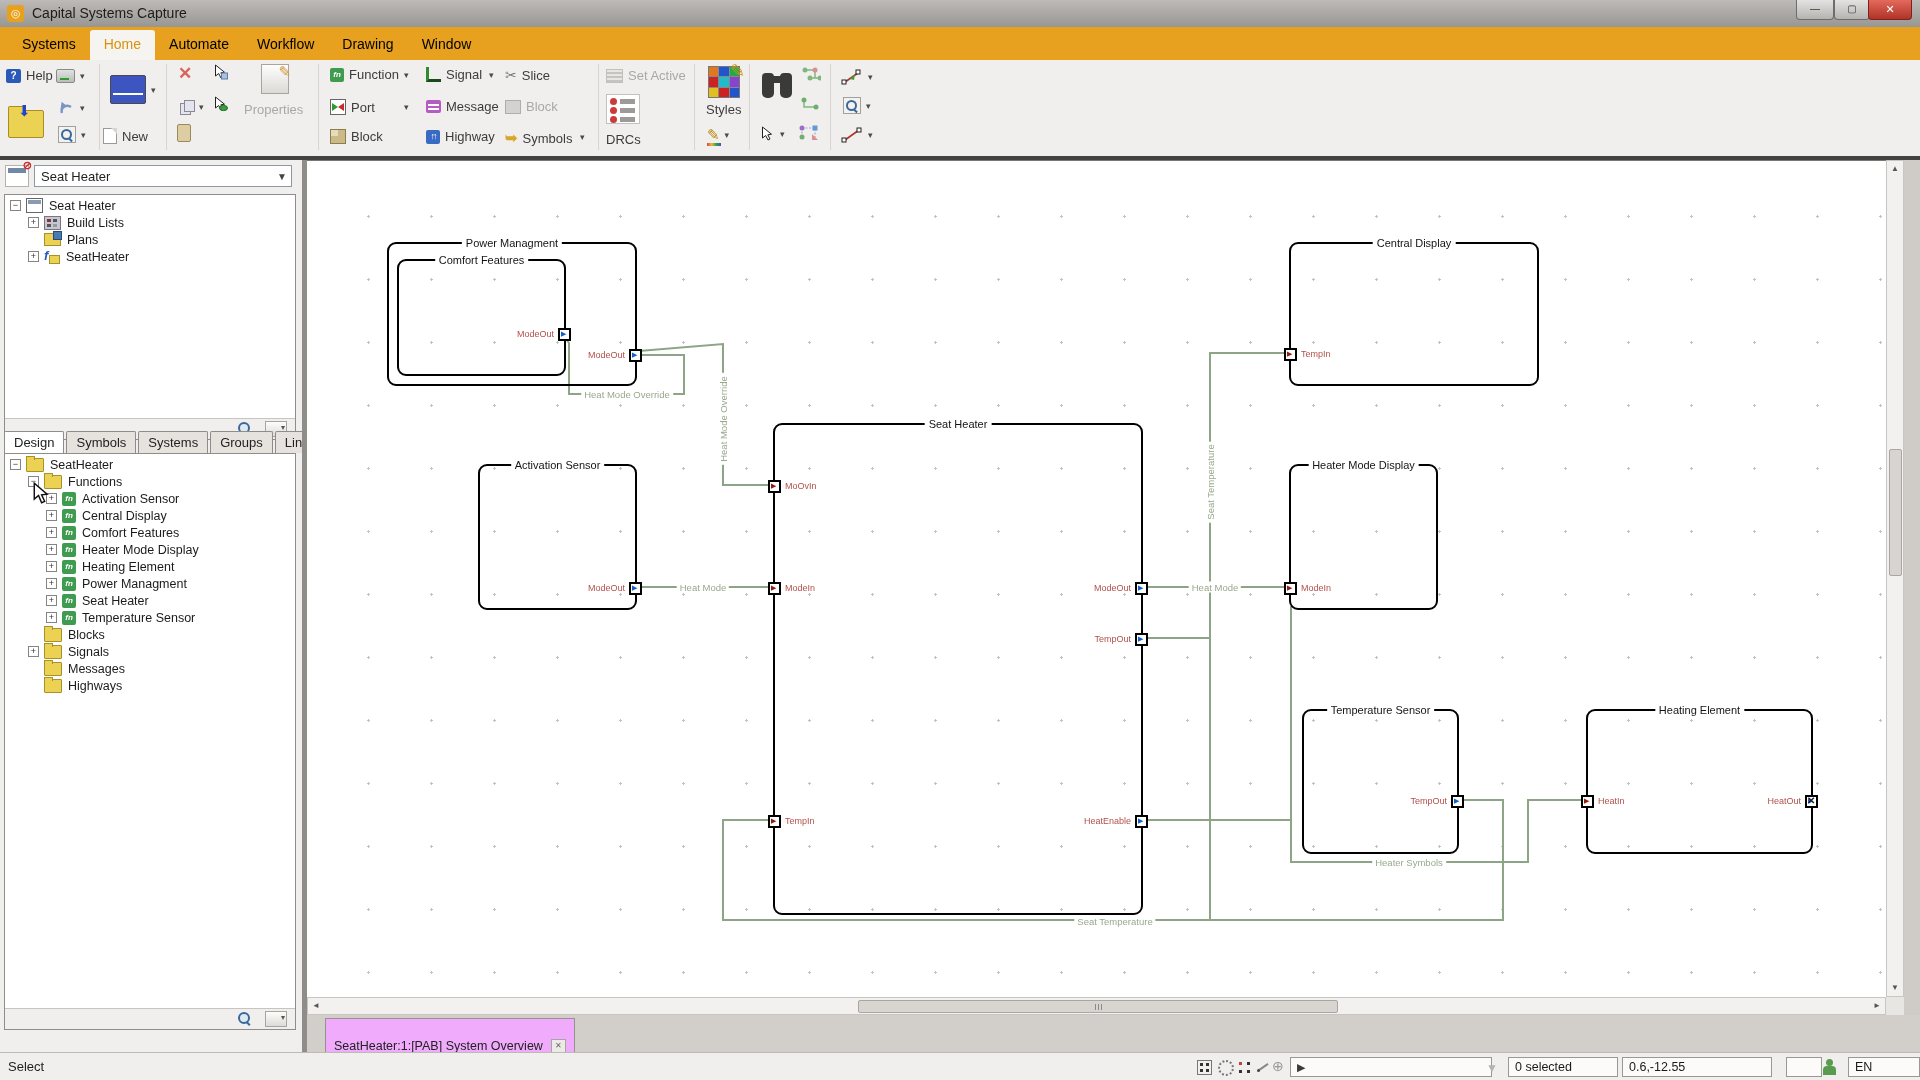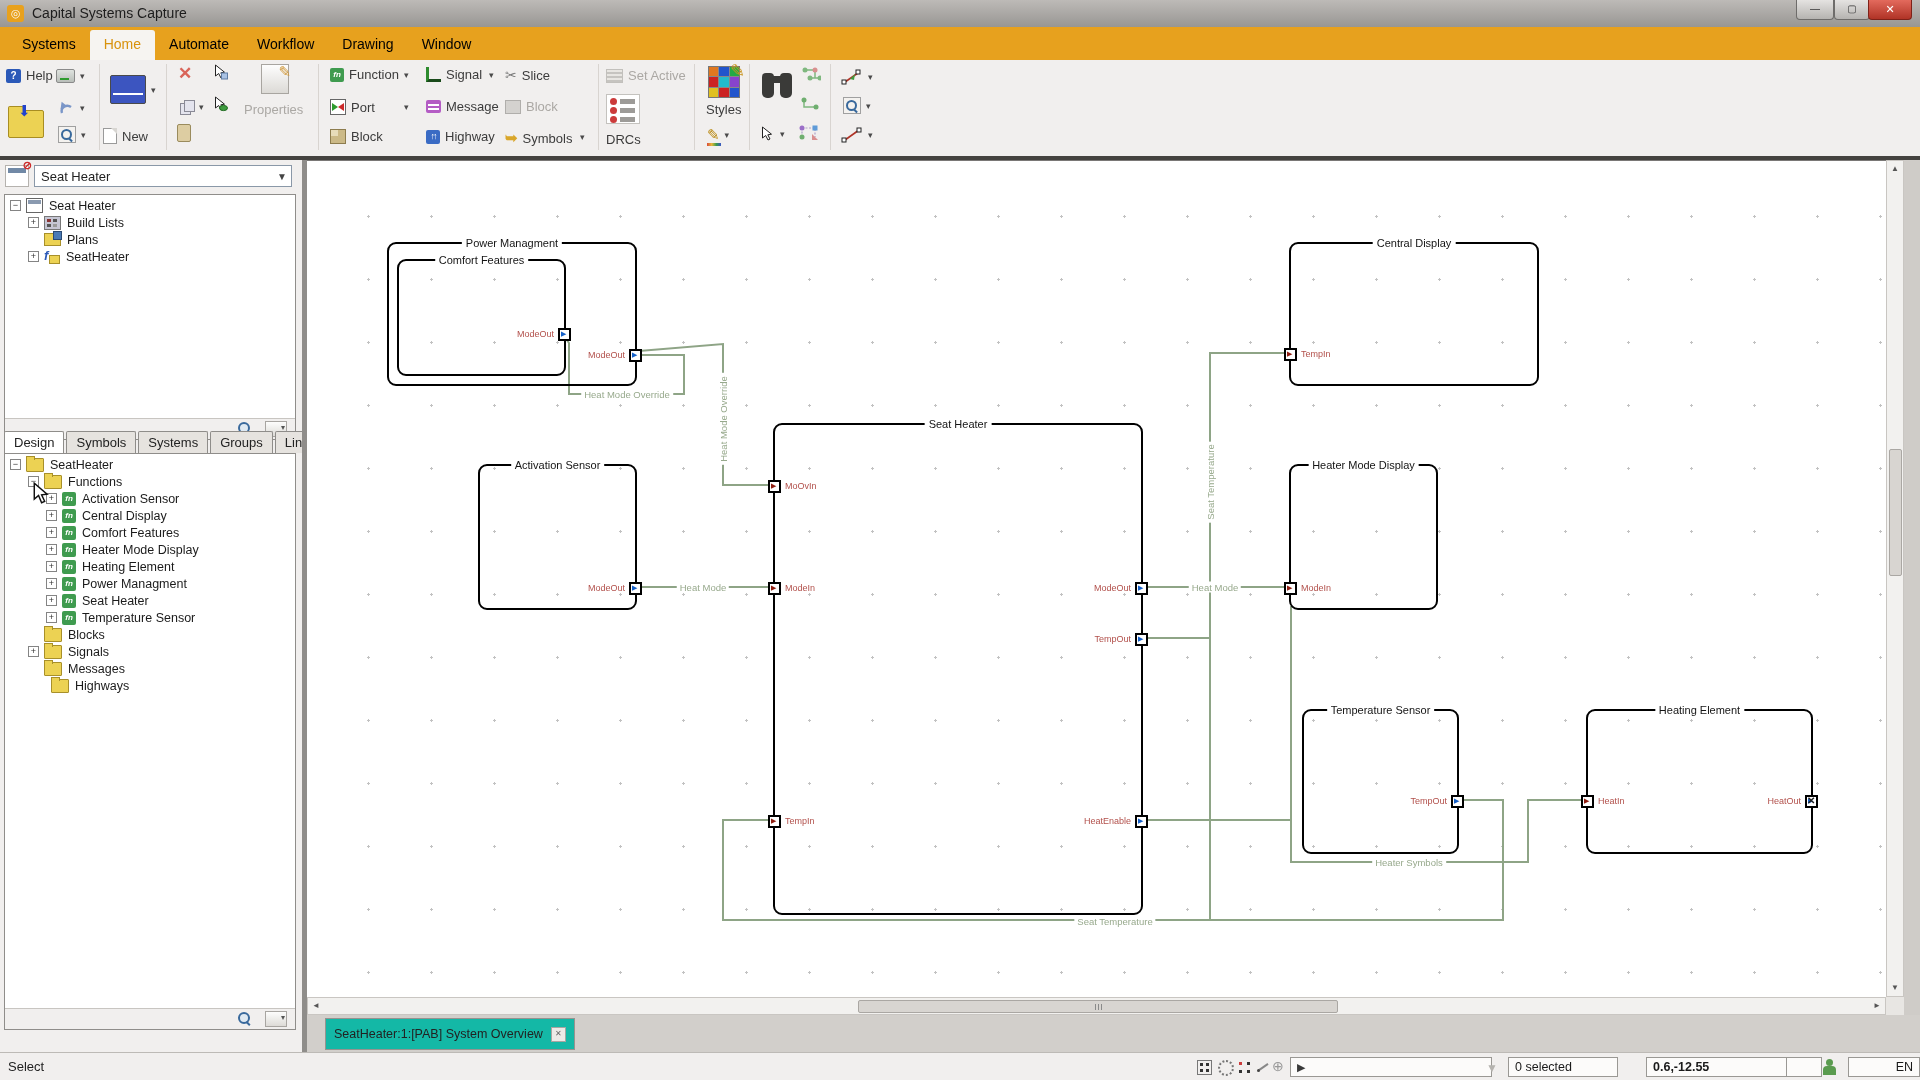--- a/index.html
+++ b/index.html
@@ -174,22 +174,22 @@
   #sb-corner{position:absolute;left:1579px;top:837px;width:18px;height:18px;background:#e8e6e3;}
   .sb-arrow{position:absolute;font-size:8px;color:#555;width:16px;height:16px;text-align:center;line-height:16px;}
   .sb-thumb{position:absolute;background:#d8d5d1;border:1px solid #aaa7a3;border-radius:2px;box-sizing:border-box;}
   #hthumb{left:550px;top:2px;width:480px;height:13px;}
   #hthumb::after{content:"";position:absolute;left:50%;top:3px;width:1px;height:6px;background:#8a8a8a;
     box-shadow:-3px 0 0 #8a8a8a,3px 0 0 #8a8a8a;}
   #vthumb{left:2px;top:288px;width:13px;height:127px;}
   #frame-strip{position:absolute;left:1597px;top:0;width:16px;height:892px;background:#cfccc8;}
   
   #tabstrip{position:absolute;left:0;top:855px;width:1613px;height:37px;background:#d2cfcb;}
-  #doc-tab{position:absolute;left:18px;top:3px;height:24px;background:#14b8a6;border:1px solid #96938f;
-    display:flex;align-items:center;padding:3px 8px;font-size:12.5px;color:#222;gap:8px;}
+  #doc-tab{position:absolute;left:18px;top:3px;height:24px;background:#f0abfc;border:1px solid #96938f;
+    display:flex;align-items:center;padding:15px 8px;font-size:12.5px;color:#222;gap:8px;}
   #doc-tab .closebox{width:13px;height:13px;border:1px solid #a8a5a1;background:#eceae7;color:#666;
     font-size:8px;line-height:11px;text-align:center;}
   
   #statusbar{position:absolute;left:0;top:1052px;width:1920px;height:28px;background:#f1efee;
     border-top:1px solid #bdbab6;font-size:13px;color:#222;}
   #status-mode{position:absolute;left:8px;top:6px;}
   .sico{position:absolute;top:7px;}
   .s-grid{width:13px;height:13px;border:1px solid #777;}
   .s-grid::before{content:"";position:absolute;left:2px;top:2px;width:3px;height:3px;background:#333;
     box-shadow:6px 0 0 #333,0 6px 0 #333,6px 6px 0 #333;}
@@ -201,26 +201,26 @@
   .s-pen::before{content:"";position:absolute;left:2px;top:6px;width:11px;height:2px;background:#888;
     transform:rotate(-35deg);}
   .s-pen::after{content:"";position:absolute;left:1px;top:9px;width:3px;height:3px;background:#444;border-radius:50%;}
   .s-target{font-size:14px;color:#999;line-height:14px;}
   .sbox{position:absolute;top:4px;height:18px;border:1px solid #9a9894;background:#fcfbfa;
     line-height:18px;padding:0 6px;box-sizing:content-box;font-size:12.5px;color:#1a1a1a;}
   #play-box{left:1290px;width:188px;}
   #play-box::before{content:"▶";color:#3a3a3a;font-size:11px;}
   .s-funnel{left:1486px;top:8px;font-size:12px;color:#b5b3af;position:absolute;}
   #sel-box{left:1508px;width:96px;}
-  #coord-box{left:1622px;width:136px;font-weight:bold;margin-left:24px;}
+  #coord-box{left:1622px;width:136px;font-weight:normal;}
   #empty-box{left:1786px;width:22px;}
   .s-person{left:1822px;top:6px;width:14px;height:16px;position:absolute;}
   .s-person::before{content:"";position:absolute;left:4px;top:0;width:7px;height:7px;border-radius:50%;background:#5a9b4f;}
   .s-person::after{content:"";position:absolute;left:1px;top:7px;width:13px;height:9px;border-radius:4px 4px 0 0;background:#5a9b4f;}
-  #lang-box{left:1848px;width:58px;text-align:right;}
+  #lang-box{left:1848px;width:58px;text-align:left;}
   
   #mouse-cursor{position:absolute;left:33px;top:482px;z-index:50;}
 </style>
 </head>
 <body>
 
 <div id="app">
 
   <div id="titlebar">
     <div id="app-icon">◎</div>
@@ -539,21 +539,21 @@
             <div class="trow" style="padding-left: 23px;">
               <span class="t-expand">+</span>
               <span class="t-ico t-folder"></span>
               <span>Signals</span>
             </div>
             <div class="trow" style="padding-left: 23px;">
               <span class="t-spacer"></span>
               <span class="t-ico t-folder"></span>
               <span>Messages</span>
             </div>
-            <div class="trow" style="padding-left: 30px;">
+            <div class="trow" style="padding-left: 23px;">
               <span class="t-spacer"></span>
               <span class="t-ico t-folder"></span>
               <span>Highways</span>
             </div>
           </div>
         <div class="panel-footer">
           <span class="ic mag"></span>
           <span class="fbox"></span>
         </div>
       </div>

